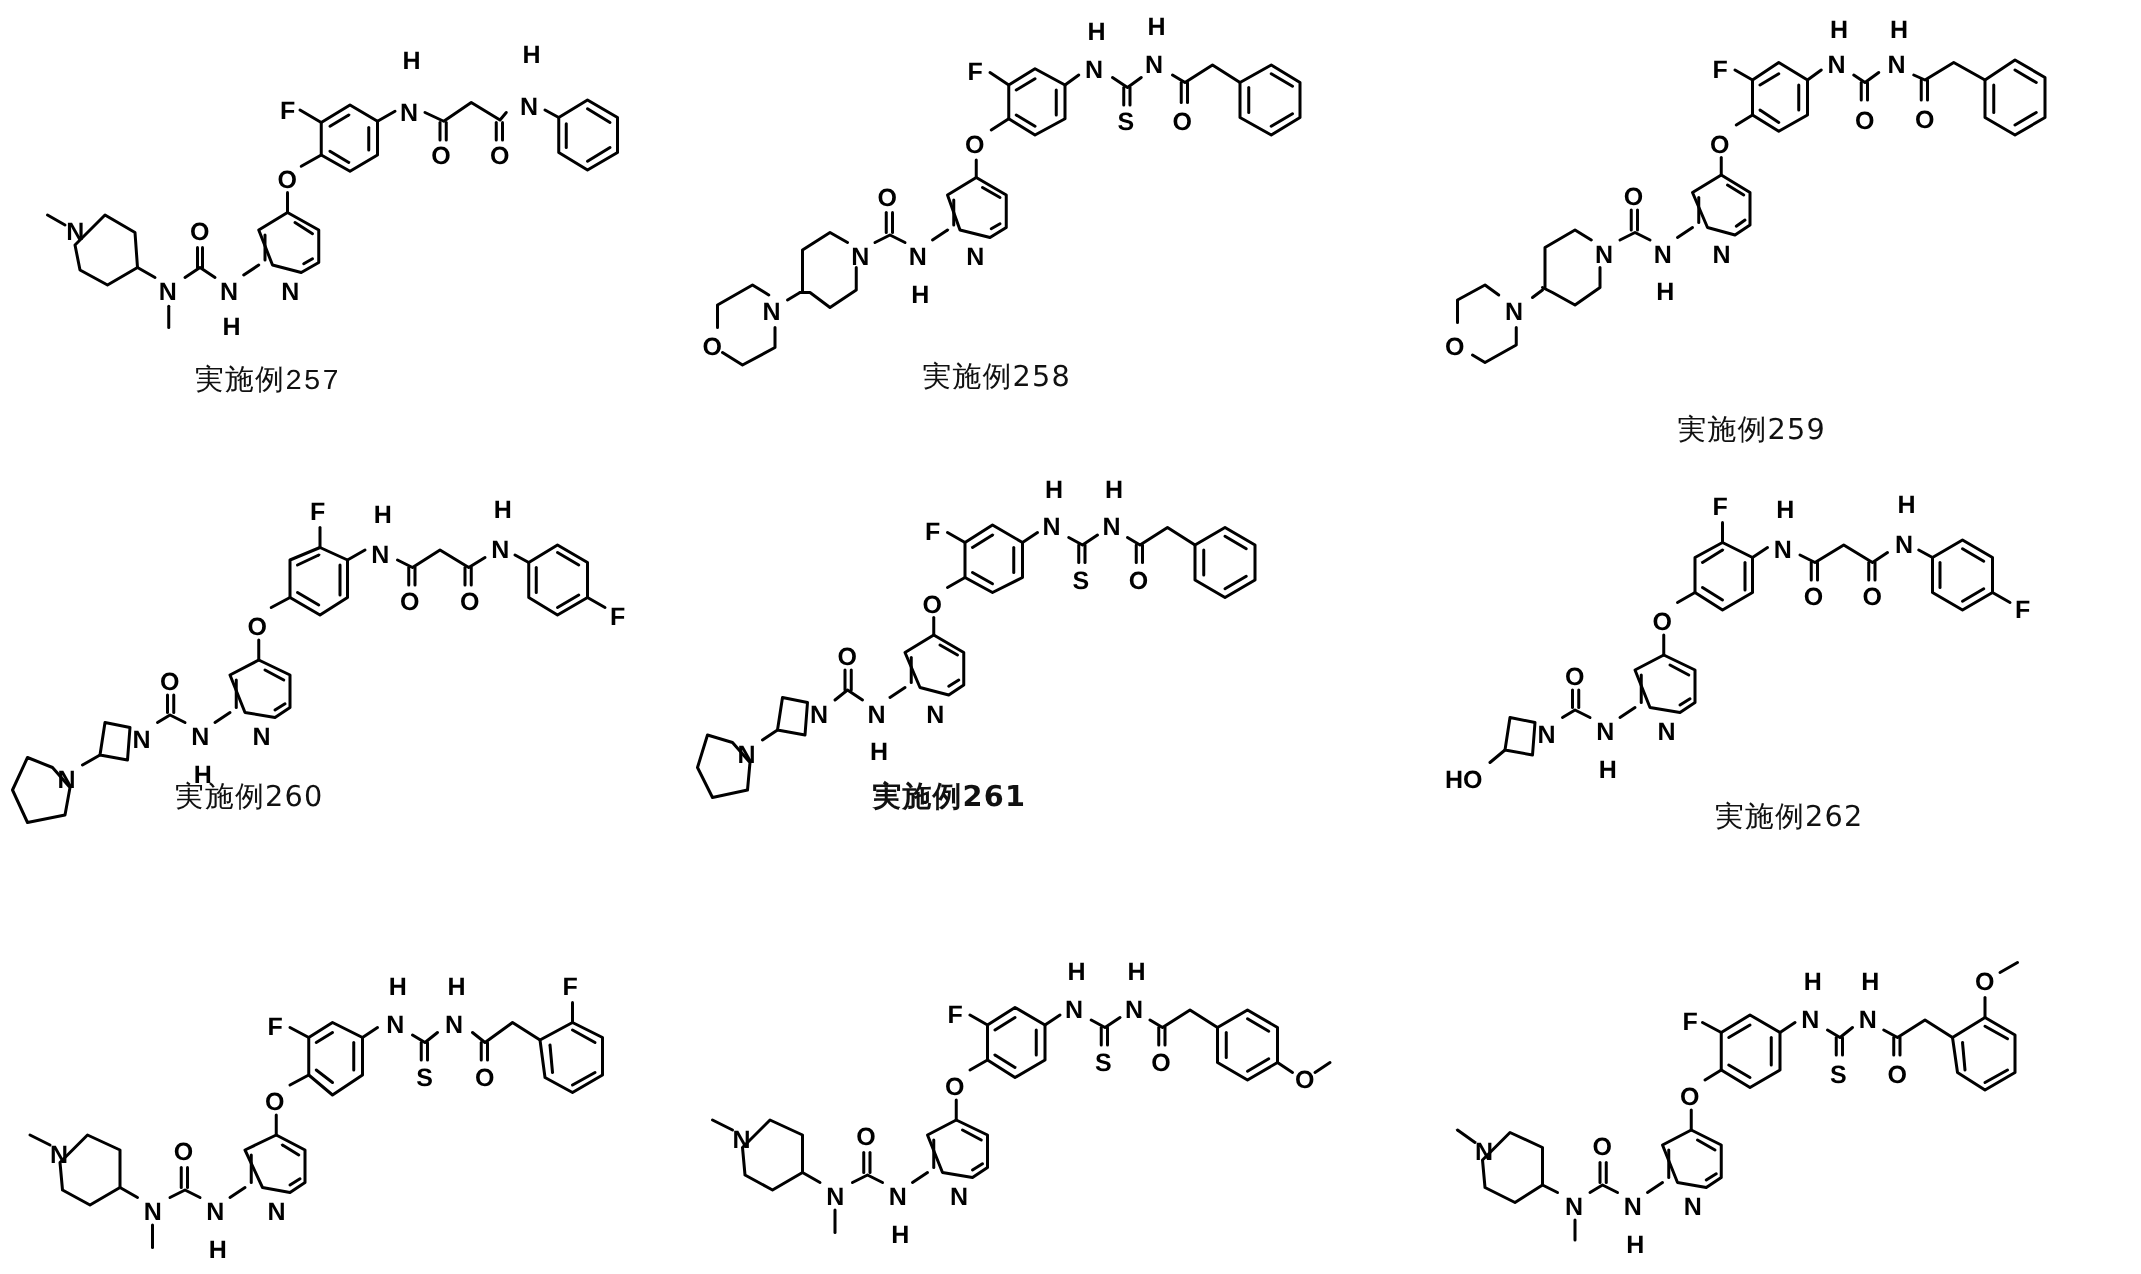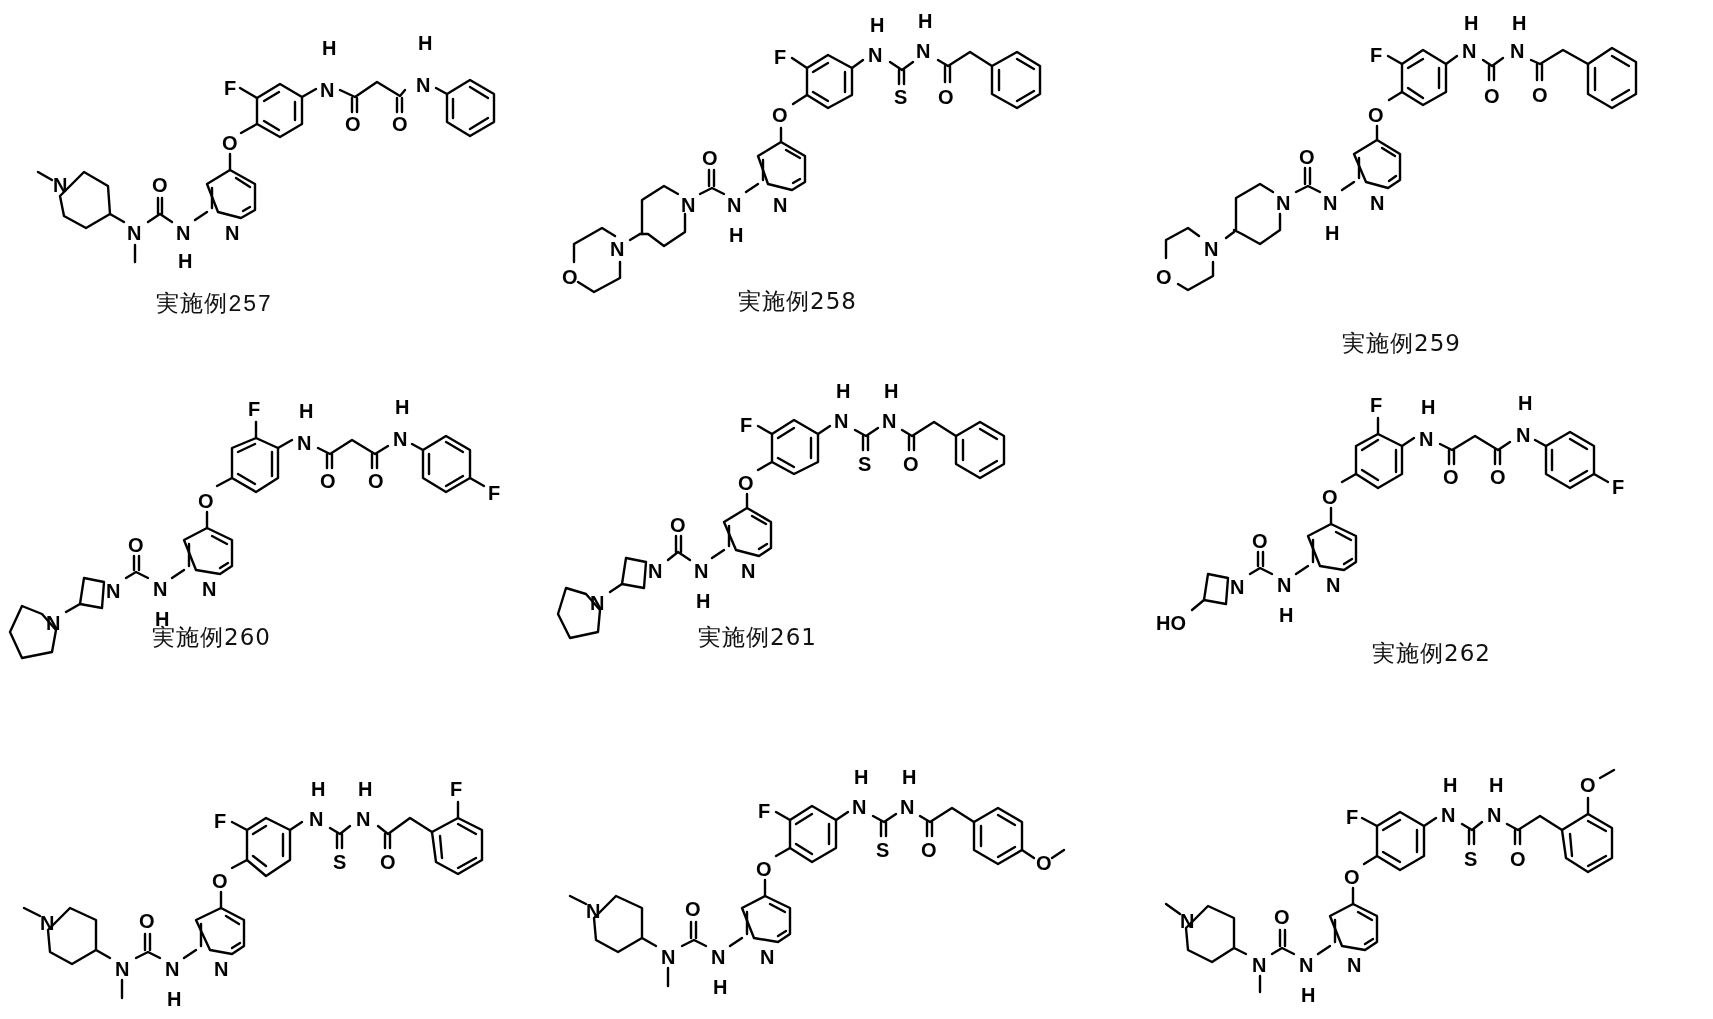--- a/index.html
+++ b/index.html
@@ -212,21 +212,21 @@
     <polyline points="148,218 136,212 126,218"></polyline>
     <line x1="134" y1="210" x2="134" y2="196"></line>
       <line x1="139" y1="210" x2="139" y2="196"></line>
     <text x="128" y="192">O</text>
     <text x="106" y="238">N</text>
     <polygon points="104,222 84,218 80,244 102,248"></polygon>
     <line x1="80" y1="244" x2="66" y2="252"></line>
     <text x="46" y="270">N</text>
     <polygon points="42,254 22,246 10,272 22,298 52,292 56,270"></polygon>
   </svg>
-  <div class="caption" style="left:152px;top:262px;">実施例260</div>
+  <div class="caption" style="left:140px;top:262px;">実施例260</div>
 </div>
 
 <div class="cell" style="left:560px;top:360px;height:360px;">
   <svg width="580" height="360">
     <polygon points="212,74 234,60 258,74 258,102 234,114 212,102"></polygon>
     <line x1="218" y1="78" x2="234" y2="68"></line>
       <line x1="251" y1="78" x2="251" y2="98"></line>
       <line x1="218" y1="98" x2="234" y2="107"></line>
     <line x1="212" y1="74" x2="198" y2="66"></line>
       <text x="180" y="72">F</text>
@@ -261,21 +261,21 @@
     <polyline points="130,200 118,192 108,200"></polyline>
     <line x1="116" y1="192" x2="116" y2="176"></line>
       <line x1="121" y1="192" x2="121" y2="176"></line>
     <text x="110" y="172">O</text>
     <text x="88" y="218">N</text>
     <polygon points="86,202 66,198 62,224 84,228"></polygon>
     <line x1="62" y1="224" x2="50" y2="232"></line>
     <text x="30" y="250">N</text>
     <polygon points="26,234 6,228 -2,254 10,278 38,272 40,250"></polygon>
   </svg>
-  <div class="caption" style="left:138px;top:262px;">実施例261</div>
+  <div class="caption" style="left:138px;top:262px;font-weight:bold;">実施例261</div>
 </div>
 
 <div class="cell" style="left:1130px;top:360px;height:360px;">
   <svg width="583" height="360">
     <polygon points="226,86 248,74 272,86 272,114 248,128 226,114"></polygon>
     <line x1="232" y1="90" x2="248" y2="80"></line>
       <line x1="266" y1="90" x2="266" y2="112"></line>
       <line x1="232" y1="110" x2="248" y2="120"></line>
     <line x1="248" y1="74" x2="248" y2="58"></line>
       <text x="240" y="52">F</text>

